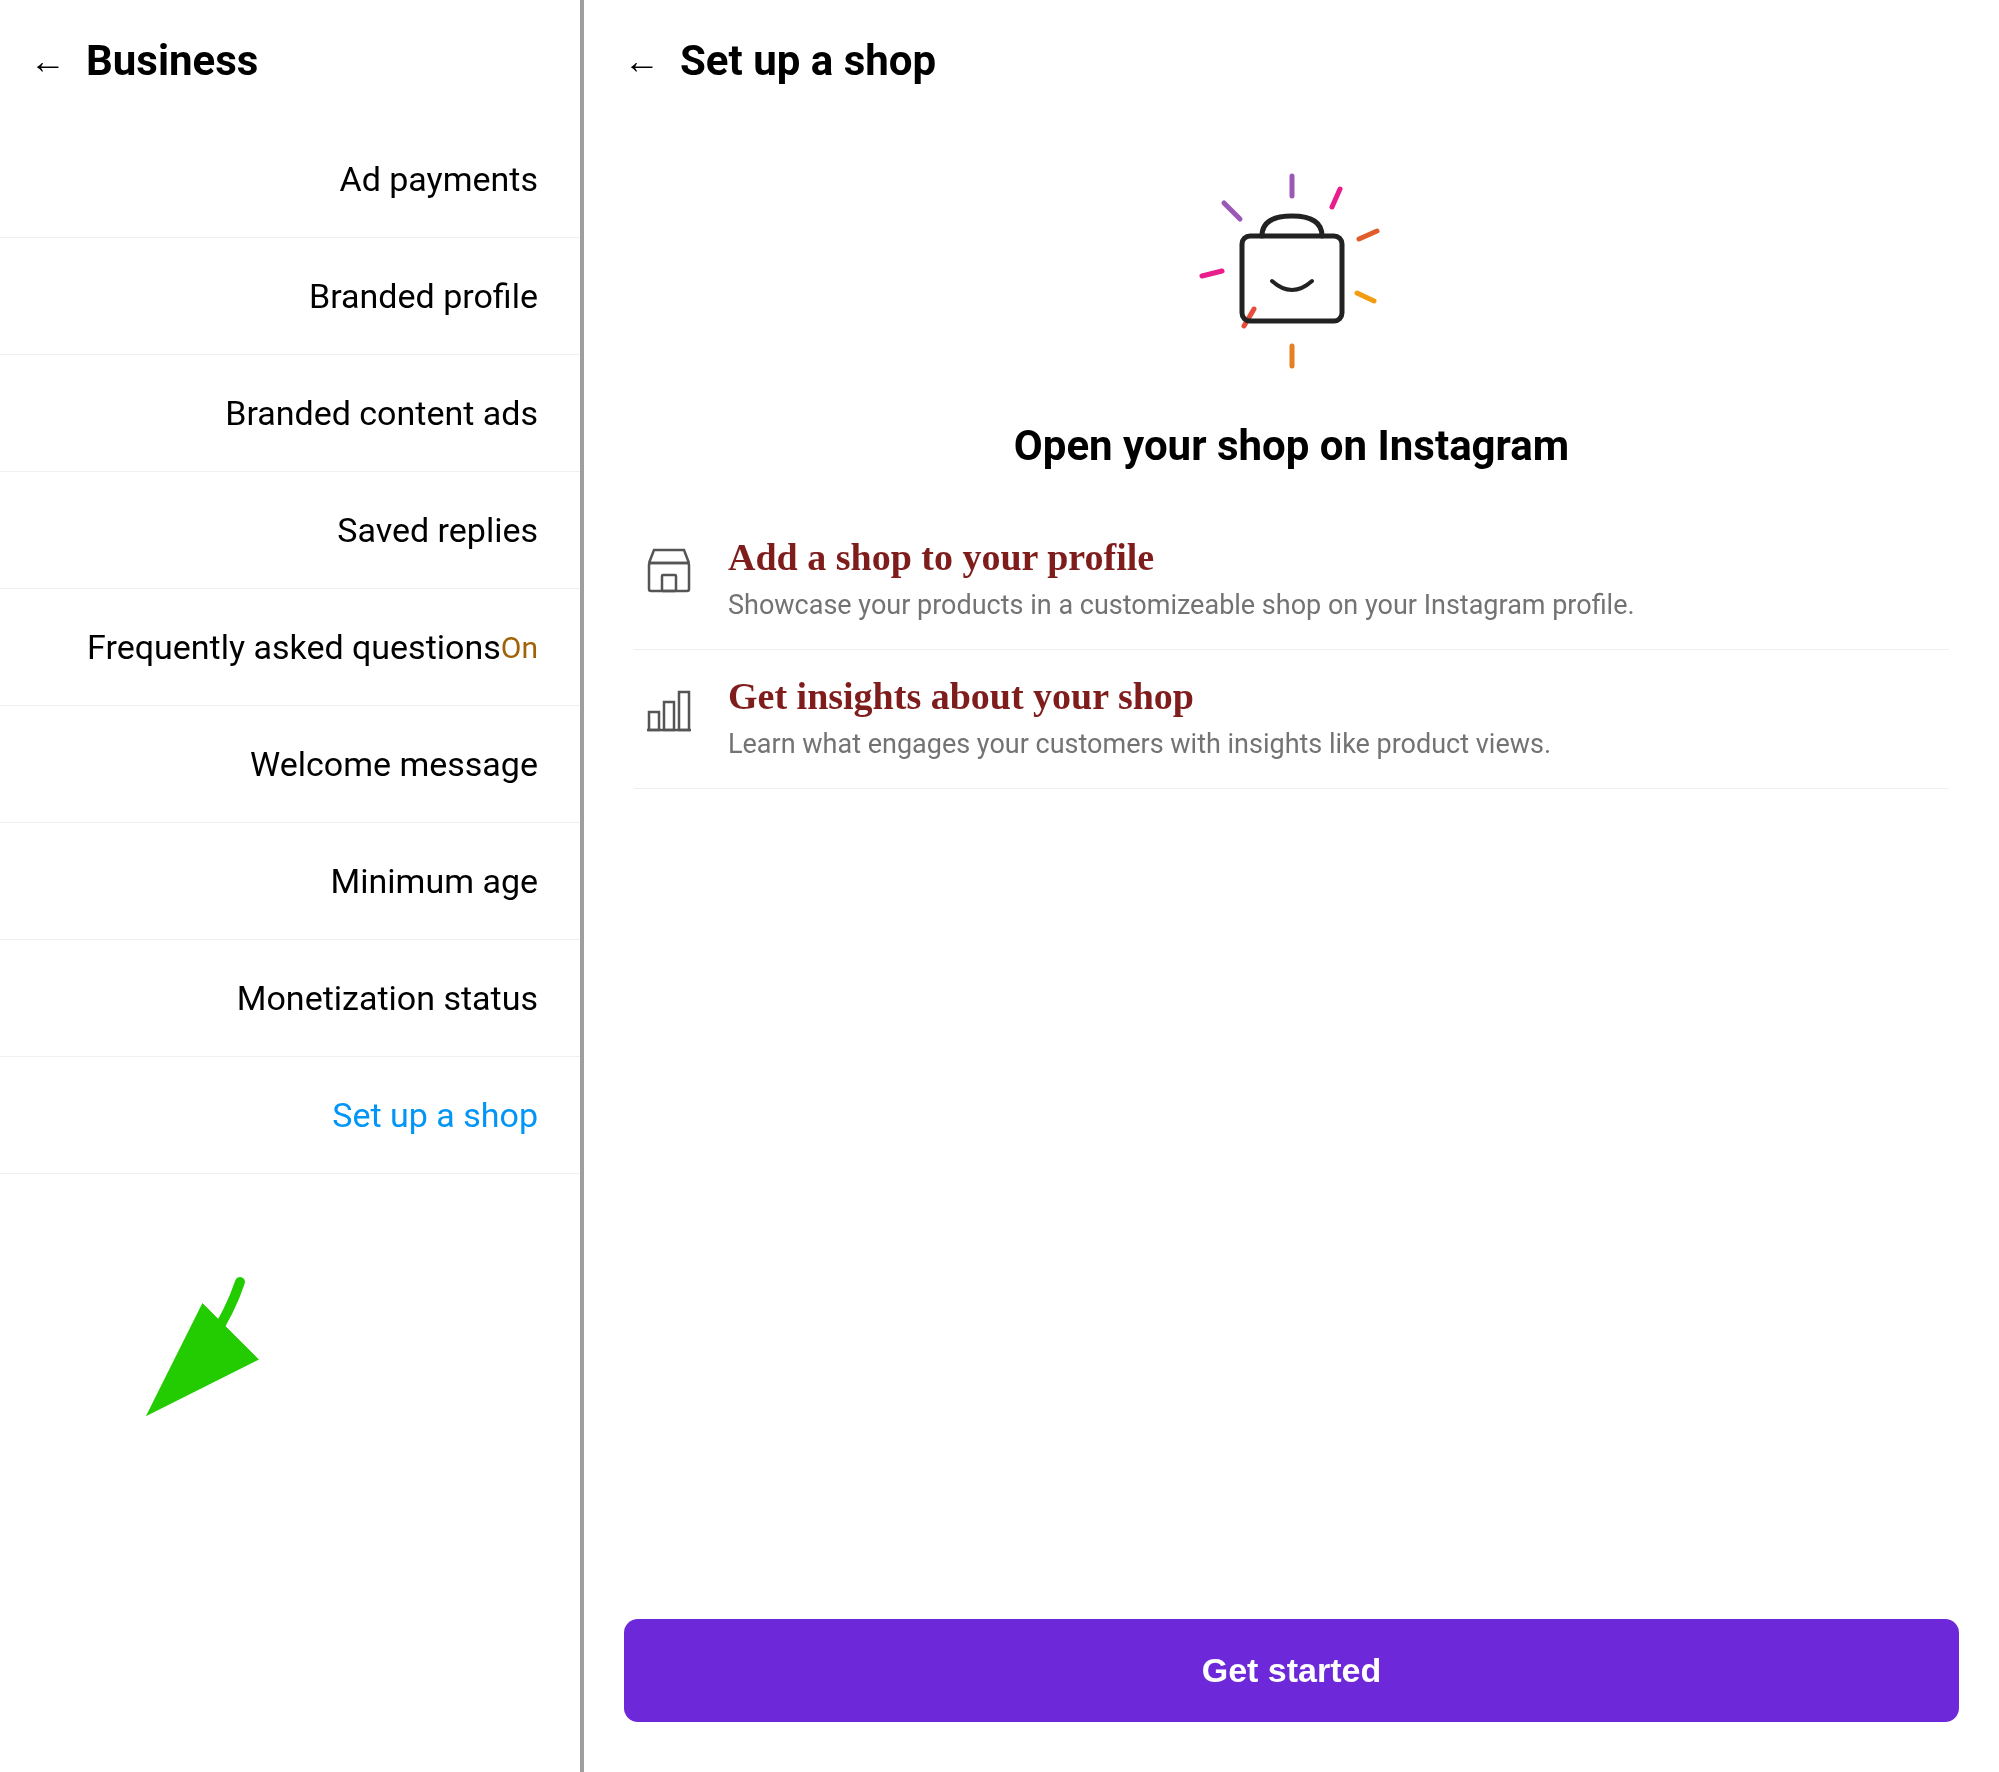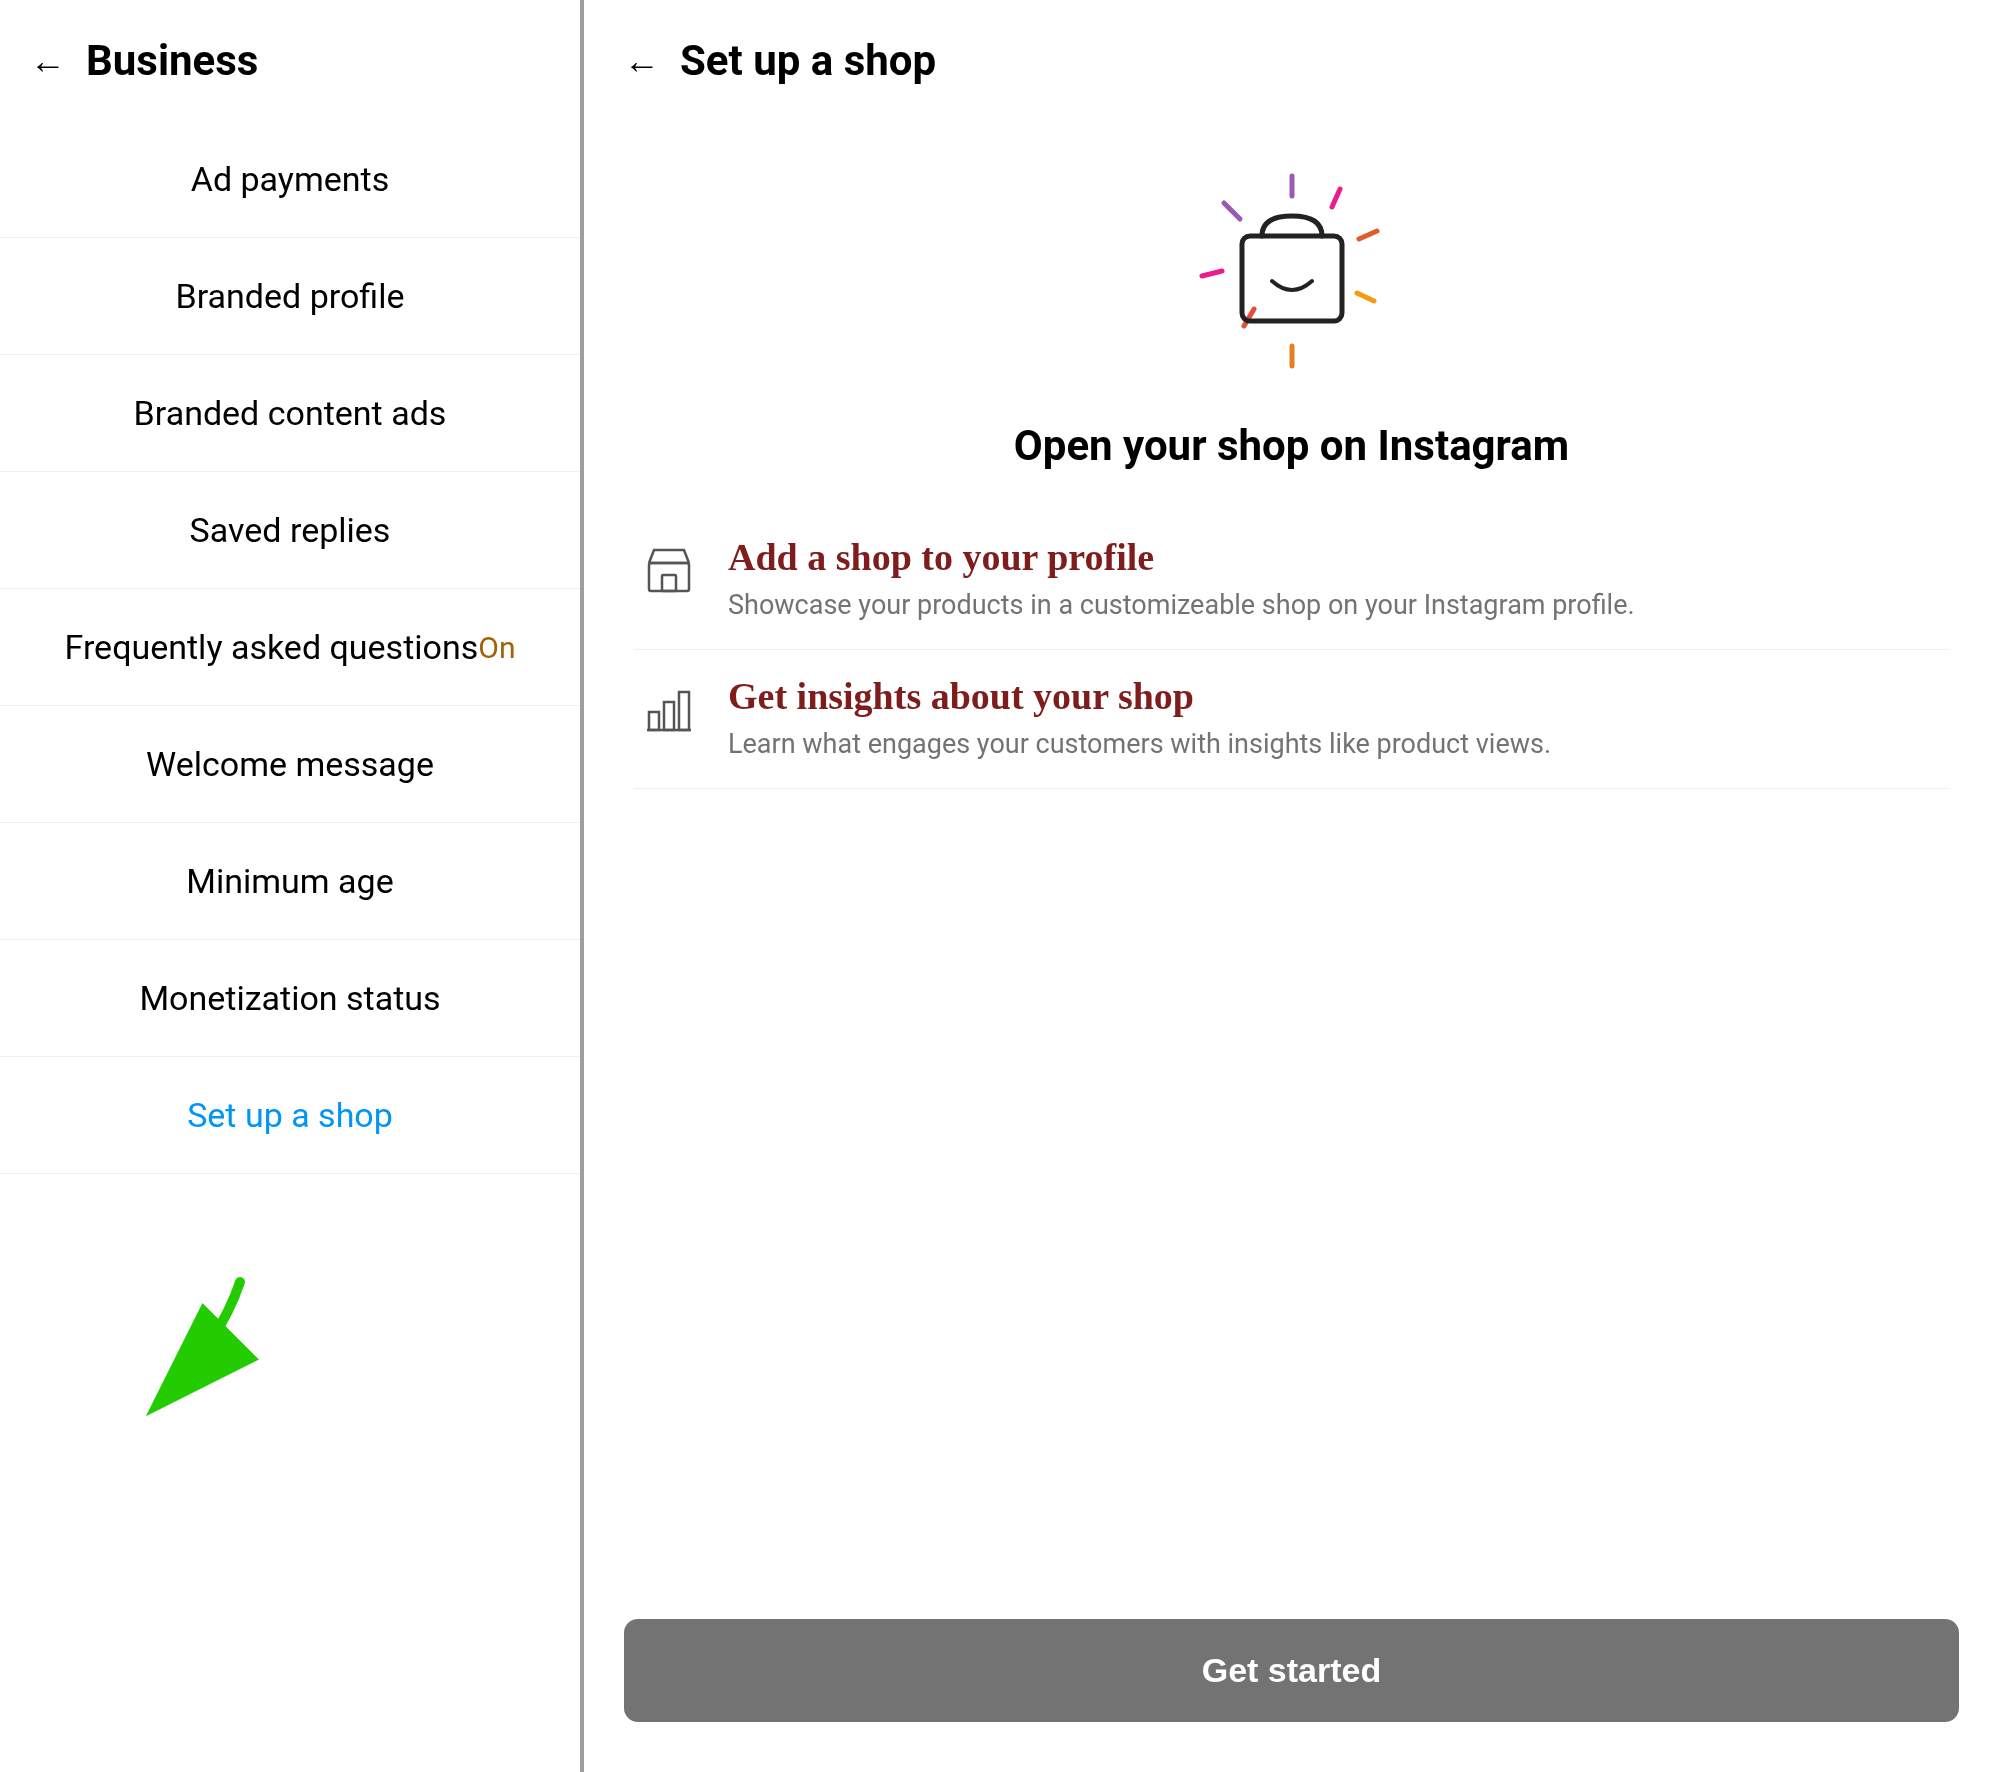--- a/index.html
+++ b/index.html
@@ -47,21 +47,21 @@
     .menu-list {
       list-style: none;
       flex: 1;
     }
 
     .menu-item {
       padding: 38px 42px;
       border-bottom: 1px solid #efefef;
       display: flex;
       align-items: center;
-      justify-content: center;
+      justify-content: flex-end;
       cursor: pointer;
     }
 
     .menu-item-label {
       font-size: 34px;
       color: #000;
     }
 
     .menu-item-label.blue {
       color: #0095f6;
@@ -164,21 +164,21 @@
       color: #737373;
       line-height: 1.4;
     }
 
     
     .get-started-btn {
       position: absolute;
       bottom: 50px;
       left: 40px;
       right: 40px;
-      background: #737373;
+      background: #6d28d9;
       color: #fff;
       border: none;
       border-radius: 14px;
       padding: 32px 0;
       font-size: 34px;
       font-weight: 600;
       cursor: pointer;
       text-align: center;
     }
   </style>

